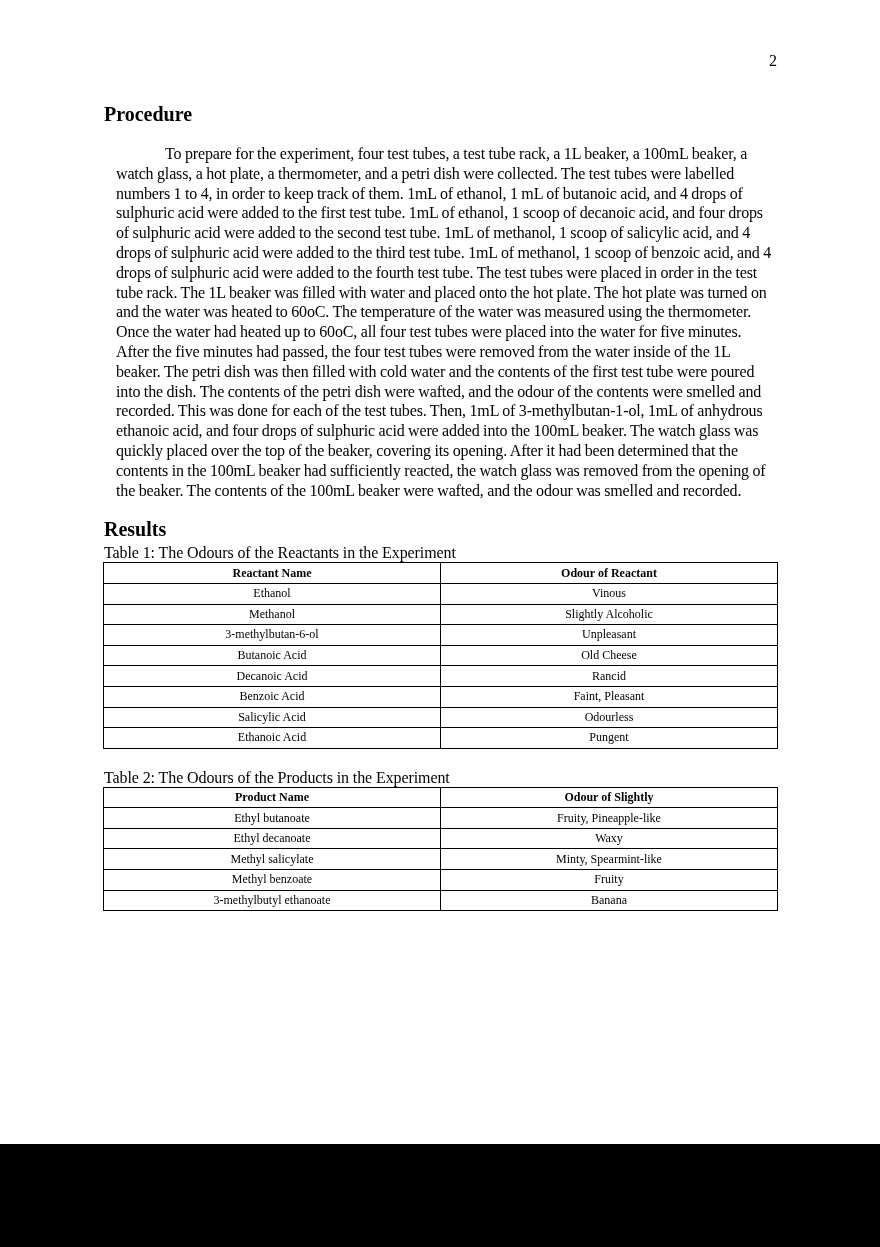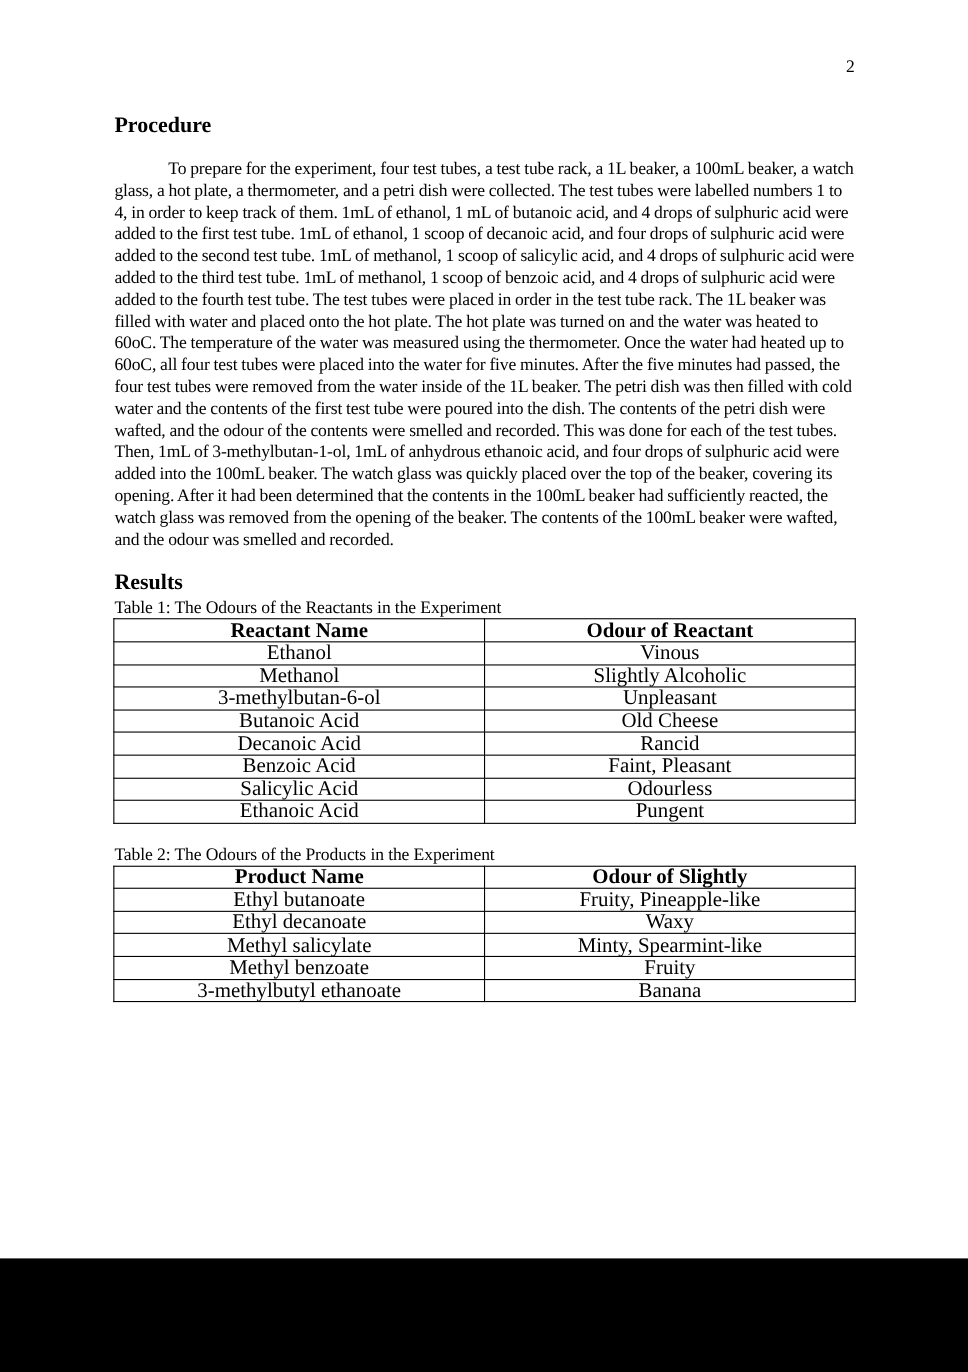--- a/index.html
+++ b/index.html
@@ -37,39 +37,39 @@
     }
     .heading {
       font-weight: bold;
       font-size: 20px;
       line-height: 20px;
       margin: 0;
     }
     .para {
       font-size: 16px;
       line-height: 19.8px;
-      margin: 20px 0 0 0;
+      margin: 20px 0 0 12px;
       text-indent: 49px;
       letter-spacing: -0.15px;
       word-spacing: -0.3px;
     }
     .results-heading {
       margin-top: 19px;
     }
     .caption {
       font-size: 16px;
       line-height: 18px;
       margin: 5px 0 0 0;
       letter-spacing: -0.1px;
     }
     table.data {
       border-collapse: collapse;
       width: 674px;
       margin-left: -1px;
-      font-size: 19px;
+      font-size: 12px;
       table-layout: fixed;
     }
     table.data th, table.data td {
       border: 1px solid #000;
       text-align: center;
       padding: 0;
       height: 19.6px;
       line-height: 19px;
     }
     table.data th {

